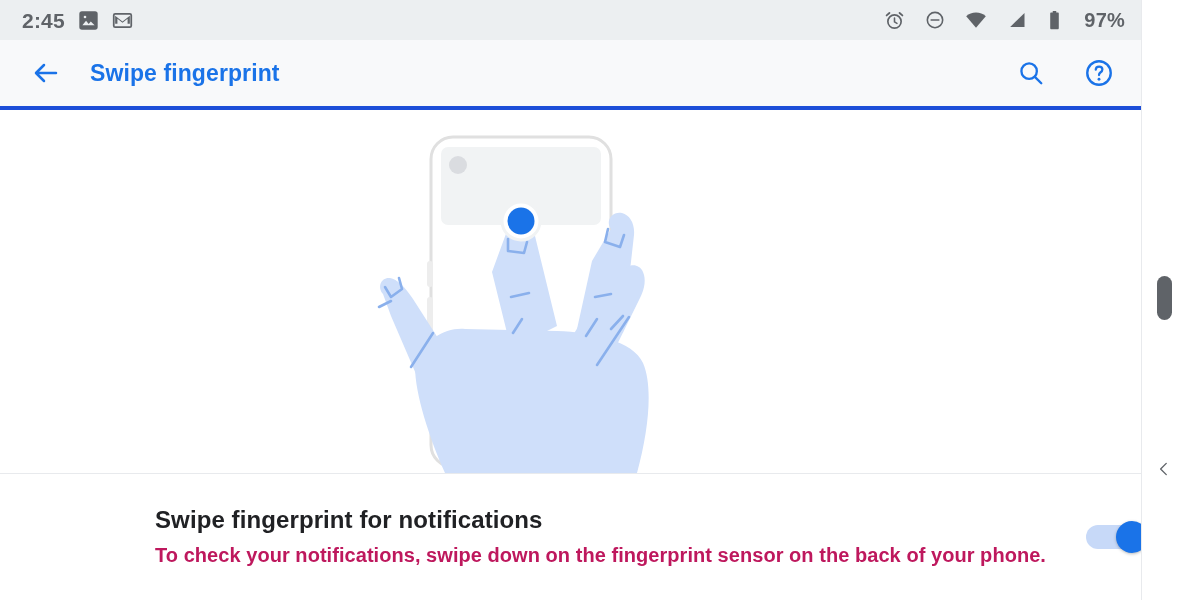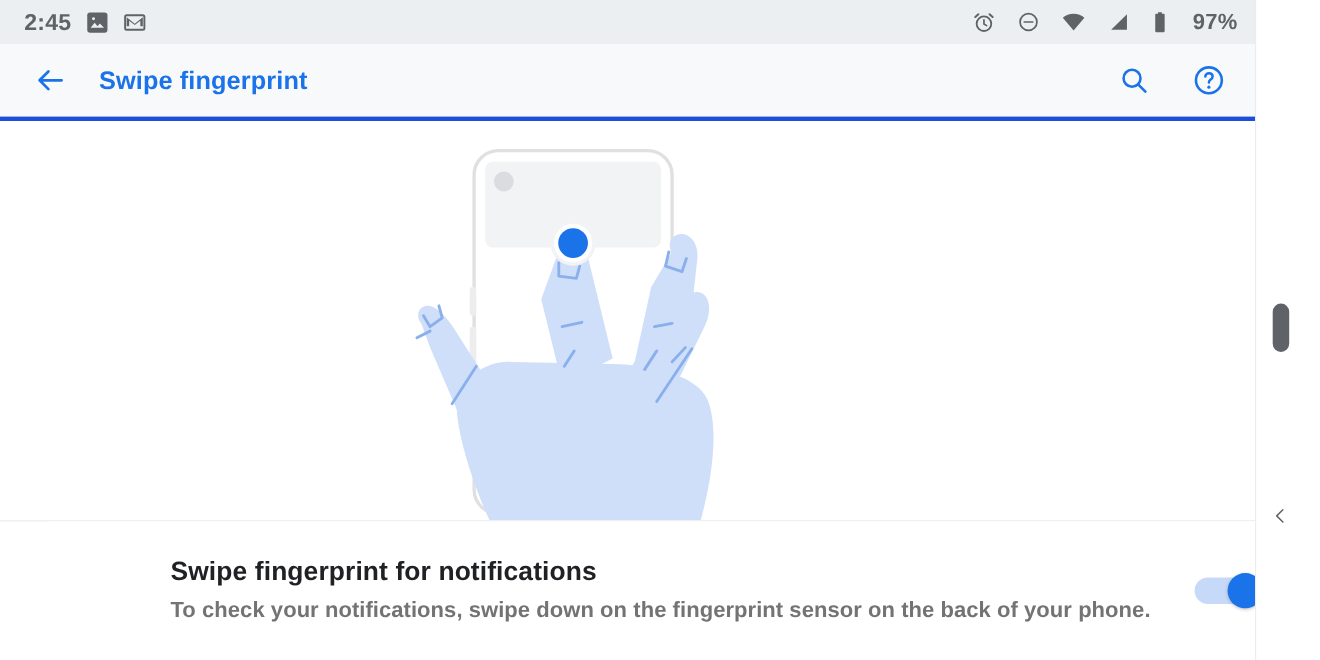--- a/index.html
+++ b/index.html
@@ -139,21 +139,21 @@
     min-width: 0;
   }
   .setting-title {
     font-size: 24px;
     color: #202124;
     line-height: 1.2;
     letter-spacing: 0.1px;
   }
   .setting-sub {
     font-size: 20px;
-    color: #737373;
+    color: #be185d;
     line-height: 1.25;
     margin-top: 8px;
     letter-spacing: 0.05px;
     white-space: nowrap;
   }
   .switch {
     flex: 0 0 auto;
     position: relative;
     width: 62px;
     height: 32px;

